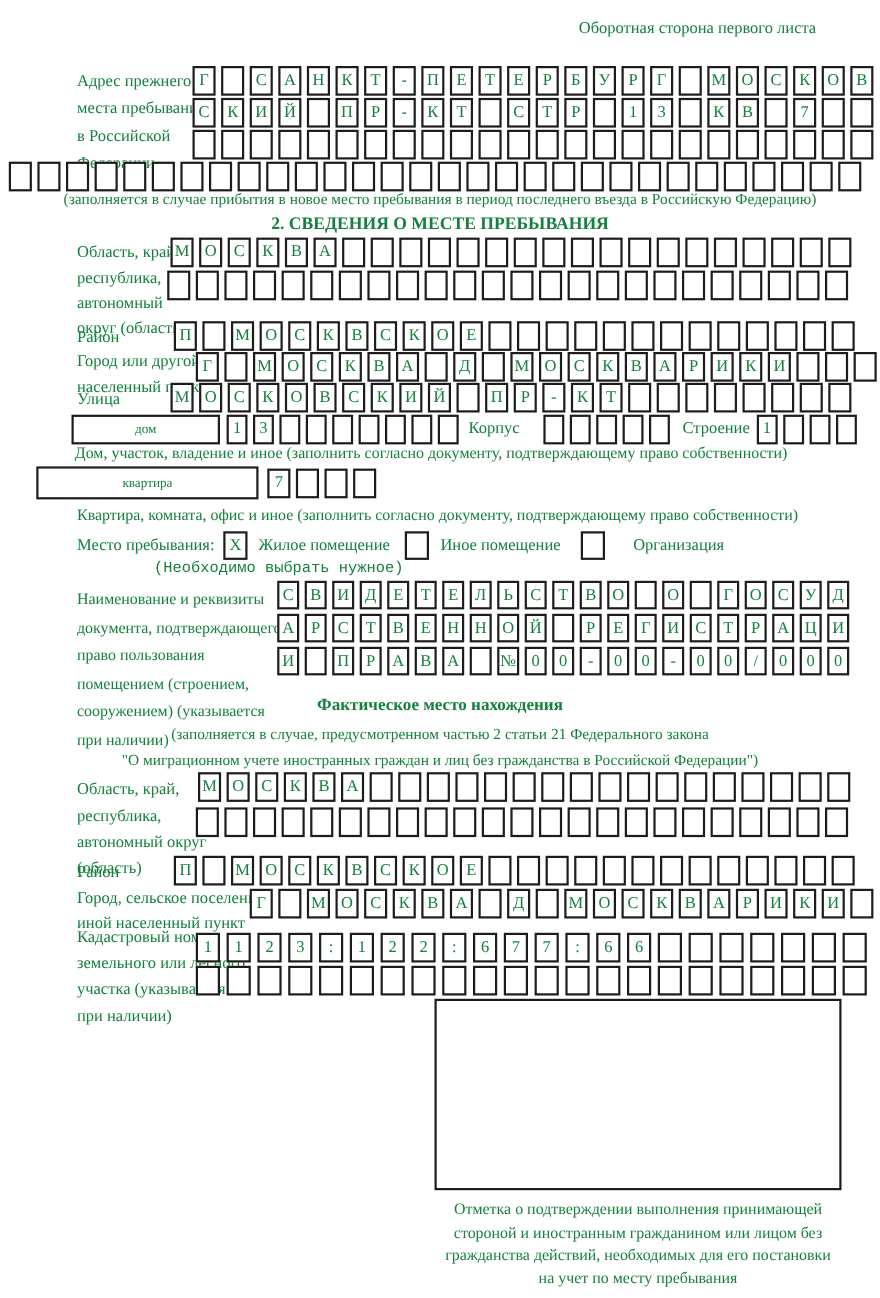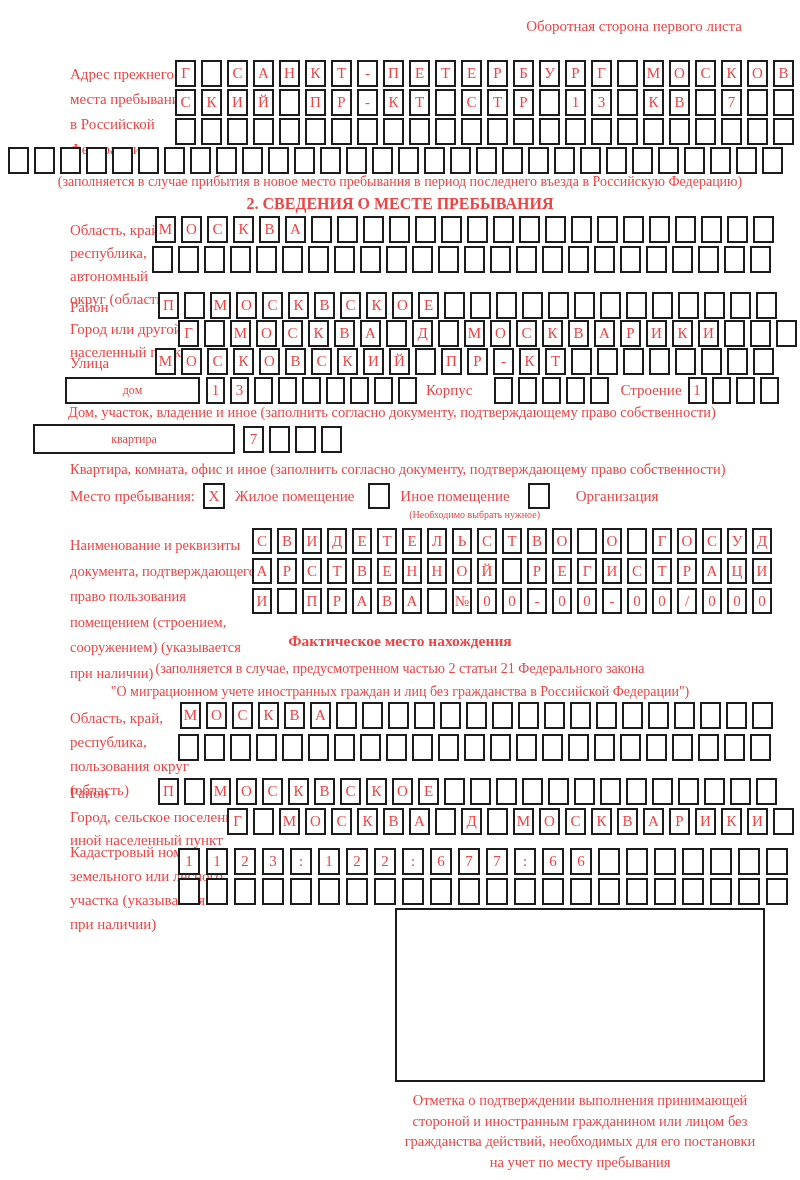--- a/index.html
+++ b/index.html
@@ -1,16 +1,16 @@
 <!DOCTYPE html>
 <html><head>
 <meta charset="utf-8">
 <style>
   html,body{margin:0;padding:0;background:#ffffff;}
-  .page{position:relative;width:800px;height:1180px;background:#fff;color:#ef4444;
+  .page{position:relative;width:800px;height:1180px;background:#fff;color:#15803d;
         font-family:"Liberation Serif","DejaVu Serif",serif;overflow:hidden;border-radius:26px;}
   .abs{position:absolute;}
   .lbl{position:absolute;font-size:15px;line-height:23px;white-space:nowrap;}
   .lbl div{white-space:nowrap;}
   .cells{position:absolute;display:flex;}
   .cells-inline{display:flex;}
   .cell{box-sizing:border-box;width:21px;height:27px;border:2px solid #1c1c1c;margin-right:5px;
         display:flex;align-items:center;justify-content:center;font-size:15px;background:#fff;}
   .sm .cell{width:19px;margin-right:5px;}
   .narrow .cell{width:20px;height:26px;margin-right:5px;}
@@ -344,21 +344,21 @@
 
   <div class="flexrow" style="left:70px;top:483px;">
     <div class="inl-lbl">Место пребывания:</div>
     <div class="cbox" style="margin-left:8px;">X</div>
     <div class="inl-lbl" style="margin-left:10px;">Жилое помещение</div>
     <div class="cbox" style="margin-left:14px;"></div>
     <div class="inl-lbl" style="margin-left:10px;">Иное помещение</div>
     <div class="cbox" style="margin-left:18px;"></div>
     <div class="inl-lbl" style="margin-left:26px;">Организация</div>
   </div>
-  <div class="caption" style="left:140px;top:509px;width:400px;text-align:right;font-size:10px;">(Необходимо выбрать нужное)</div>
+  <div class="caption" style="left:140px;top:509px;width:400px;text-align:left;font-size:14px;font-family:Liberation Mono, monospace;">(Необходимо выбрать нужное)</div>
 
   <div class="lbl" style="left:70px;top:533px;line-height:25.5px;font-size:14.5px;">
     <div>Наименование и реквизиты</div>
     <div>документа, подтверждающего</div>
     <div>право пользования</div>
     <div>помещением (строением,</div>
     <div>сооружением) (указывается</div>
     <div>при наличии)</div>
   </div>
   <div class="cells narrow" style="left:252px;top:528px;">
@@ -431,21 +431,21 @@
       <div class="cell">0</div>
     </div>
 
   <div class="caption center bold" style="top:632px;font-size:15.5px;">Фактическое место нахождения</div>
   <div class="caption center note" style="top:661px;">(заполняется в случае, предусмотренном частью 2 статьи 21 Федерального закона</div>
   <div class="caption center note" style="top:684px;">"О миграционном учете иностранных граждан и лиц без гражданства в Российской Федерации")</div>
 
   <div class="lbl" style="left:70px;top:706px;line-height:24px;">
     <div>Область, край,</div>
     <div>республика,</div>
-    <div>пользования округ</div>
+    <div>автономный округ</div>
     <div>(область)</div>
   </div>
   <div class="cells" style="left:180px;top:702px;">
       <div class="cell">М</div>
       <div class="cell">О</div>
       <div class="cell">С</div>
       <div class="cell">К</div>
       <div class="cell">В</div>
       <div class="cell">А</div>
       <div class="cell"></div>

